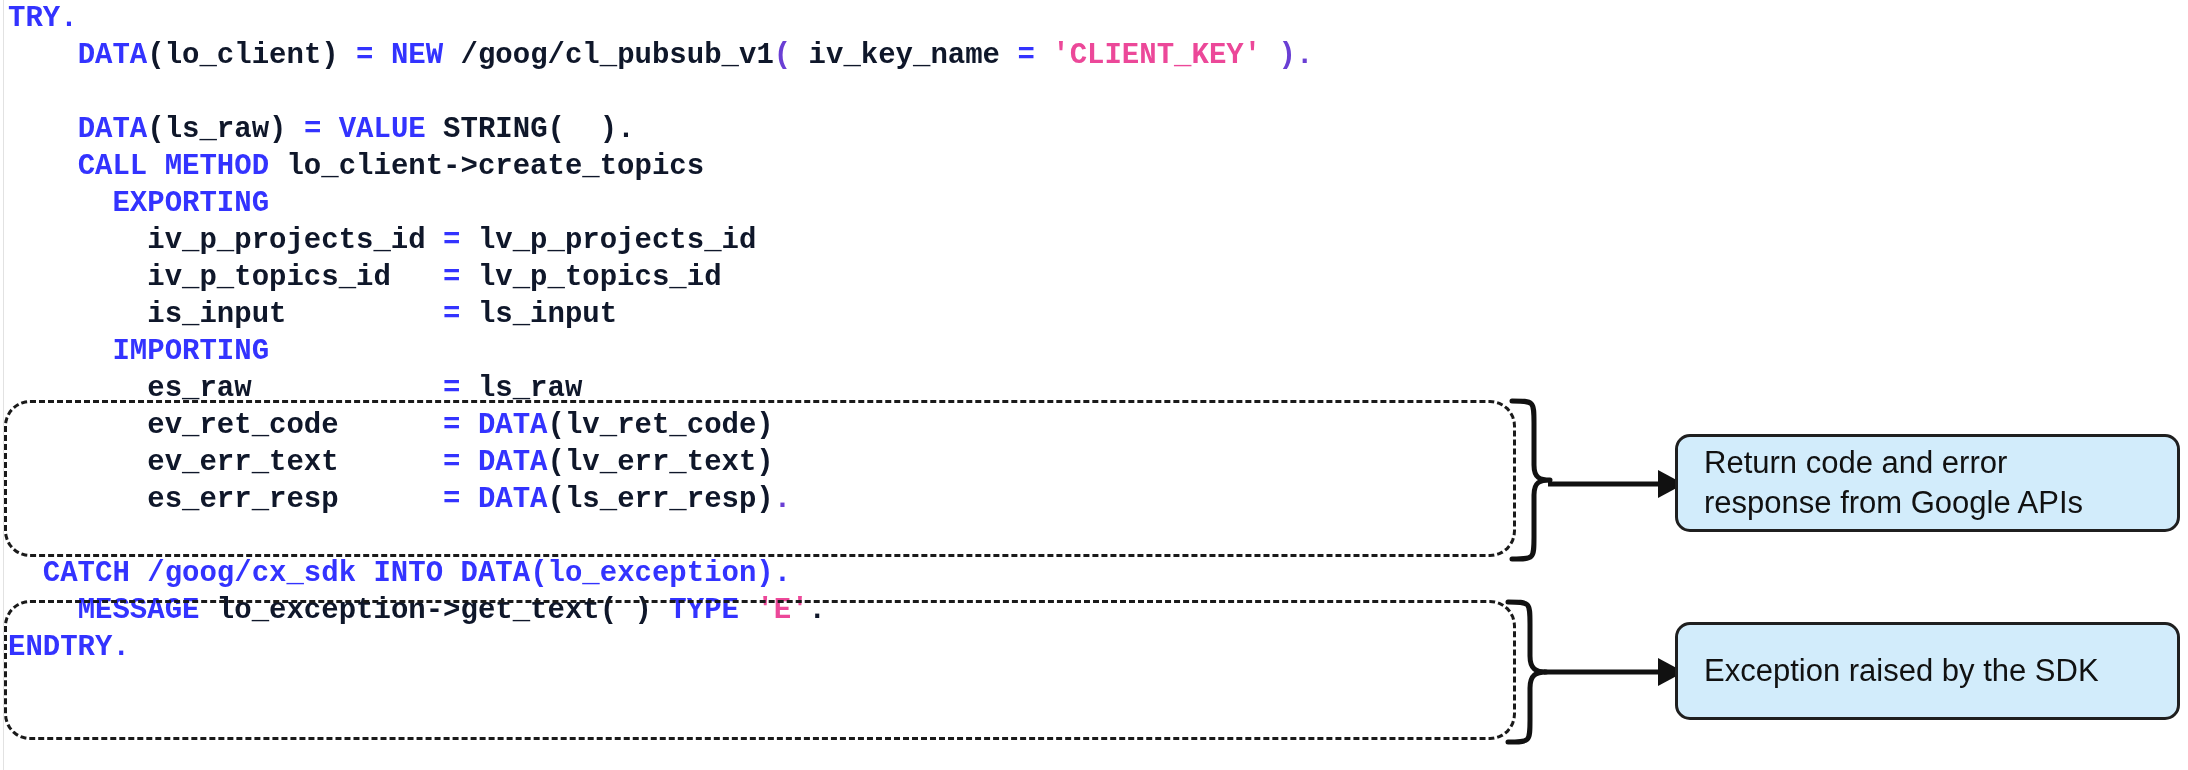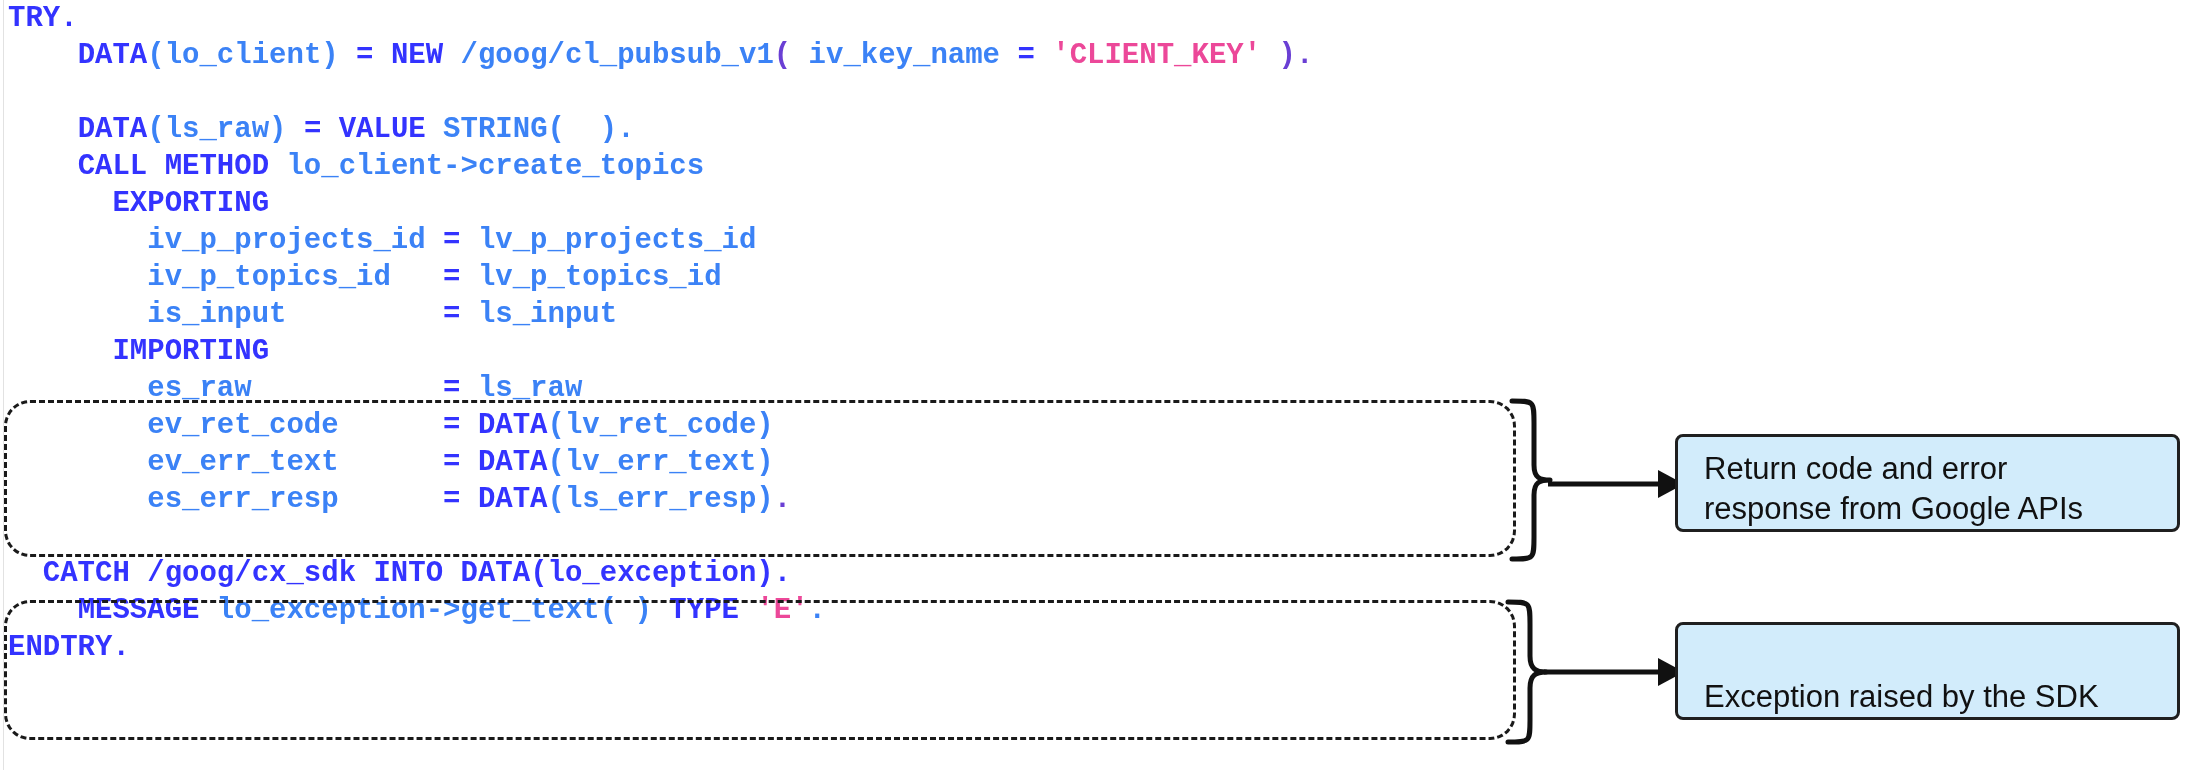--- a/index.html
+++ b/index.html
@@ -40,21 +40,21 @@
     color: #000000;
     letter-spacing: 0px;
   }
   .code-line {
     white-space: pre;
     height: 37px;
     padding-left: 8px;
   }
   .kw  { color: #3333ff; }
   .str { color: #ec4899; }
-  .pln { color: #3b82f6; }
+  .pln { color: #0f172a; }
   .pct { color: #6a3fd4; }
 
   
   .dash-box {
     position: absolute;
     border: 3px dashed #1a1a1a;
     border-radius: 26px;
     box-sizing: border-box;
     pointer-events: none;
   }
@@ -79,24 +79,24 @@
   
   .arrow {
     position: absolute;
   }
 
   
   .callout {
     position: absolute;
     background: #d2ecfb;
     border: 3px solid #1f1f1f;
-    border-radius: 8px;
+    border-radius: 15px;
     box-sizing: border-box;
     display: flex;
-    align-items: flex-end;
+    align-items: center;
     padding: 0 26px;
   }
   .callout-text {
     font-family: "Liberation Sans", sans-serif;
     font-size: 31px;
     line-height: 40px;
     color: #111111;
     white-space: pre-line;
   }
   #callout-return-code {

